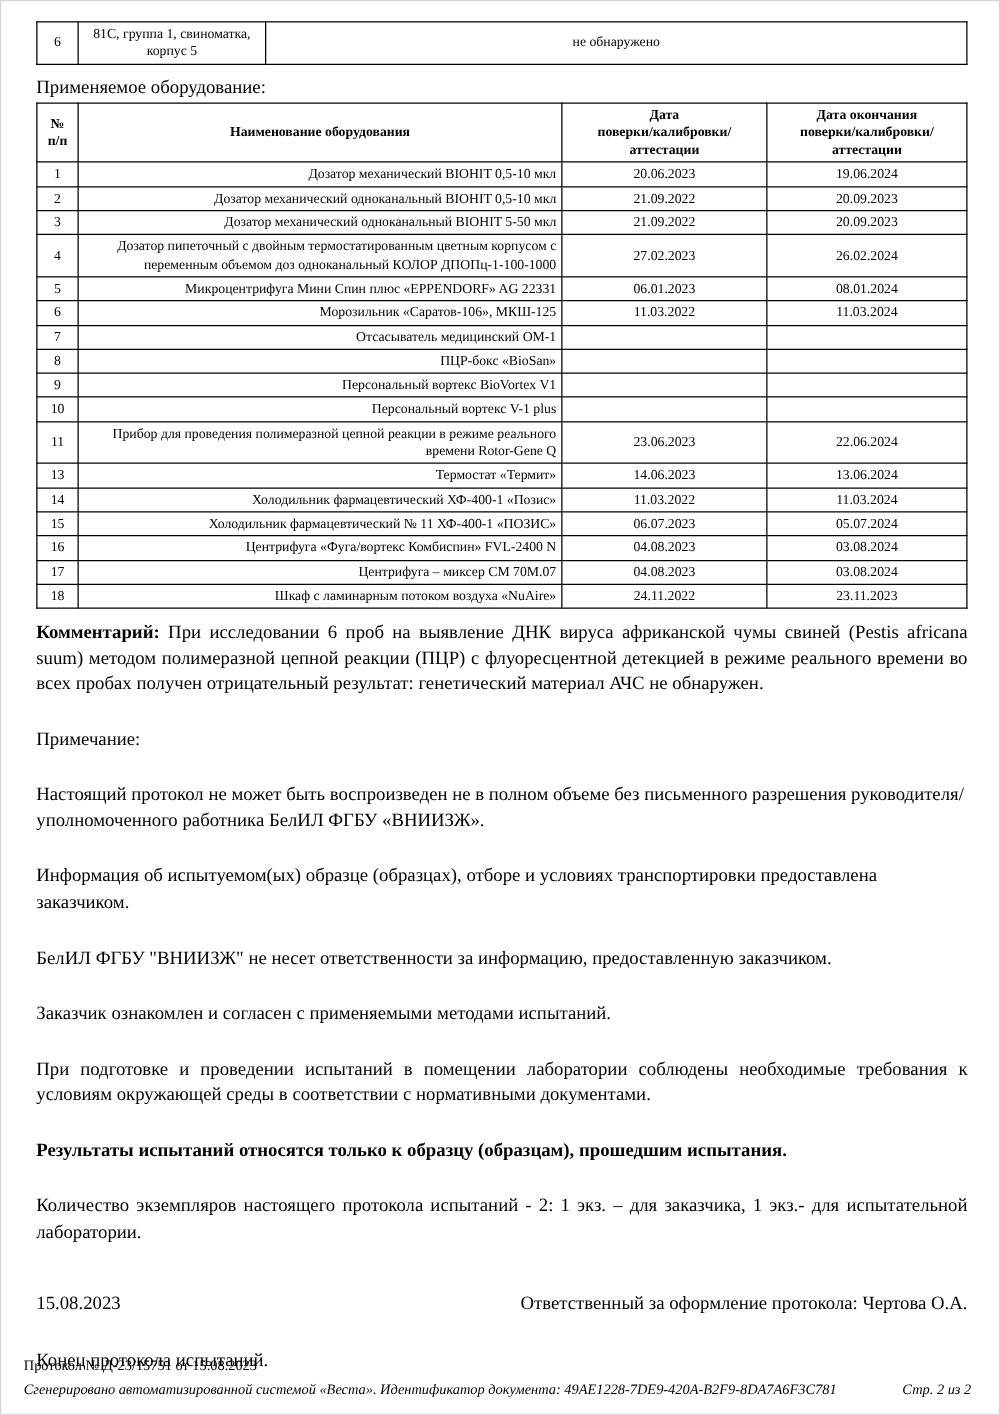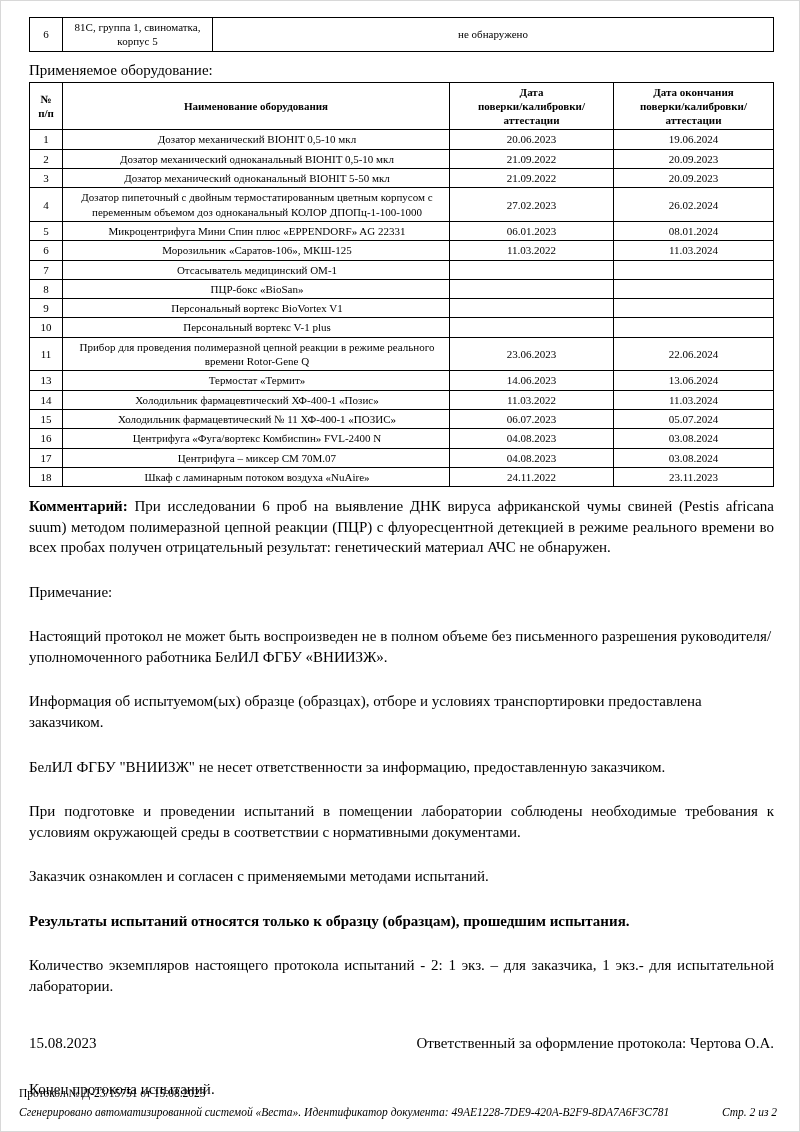--- a/index.html
+++ b/index.html
@@ -17,21 +17,21 @@
   table { border-collapse: collapse; table-layout: fixed; width: 100%; }
   td, th { border: 1px solid #000; font-size: 11px; line-height: 1.3; vertical-align: middle; }
   .top-tbl { margin-bottom: 10px; }
   .top-tbl td { padding: 2px 4px; text-align: center; }
   .top-tbl td.sample-cell { height: 30px; }
   .heading { font-size: 15px; margin-bottom: 3px; }
   .eq-tbl th { font-weight: bold; text-align: center; padding: 2px 3px; }
   .eq-tbl th.pre { white-space: pre-line; }
   .eq-tbl td { padding: 2px 4px; }
   .eq-tbl td.c { text-align: center; }
-  .eq-tbl td.l { text-align: center; padding-left: 6px; }
+  .eq-tbl td.l { text-align: right; padding-left: 6px; }
   .para { font-size: 15px; line-height: 1.37; margin-top: 24px; }
   .para.just { text-align: justify; }
   .para.bold { font-weight: bold; }
   .comment { margin-top: 9px; }
   .notes { margin-top: 20px; }
   .signoff {
     margin-top: 37px;
     display: flex;
     justify-content: space-between;
     font-size: 15px;
@@ -195,22 +195,22 @@
       </tbody>
   </table>
 
   <p class="para just comment"><b>Комментарий:</b> <span>При исследовании 6 проб на выявление ДНК вируса африканской чумы свиней (Pestis africana suum) методом полимеразной цепной реакции (ПЦР) с флуоресцентной детекцией в режиме реального времени во всех пробах получен отрицательный результат: генетический материал АЧС не обнаружен.</span></p>
 
   <div class="notes" id="notes">
       <p class="para">Примечание:</p>
       <p class="para">Настоящий протокол не может быть воспроизведен не в полном объеме без письменного разрешения руководителя/уполномоченного работника БелИЛ ФГБУ «ВНИИЗЖ».</p>
       <p class="para">Информация об испытуемом(ых) образце (образцах), отборе и условиях транспортировки предоставлена заказчиком.</p>
       <p class="para">БелИЛ ФГБУ "ВНИИЗЖ" не несет ответственности за информацию, предоставленную заказчиком.</p>
+      <p class="para">Заказчик ознакомлен и согласен с применяемыми методами испытаний.</p>
       <p class="para just">При подготовке и проведении испытаний в помещении лаборатории соблюдены необходимые требования к условиям окружающей среды в соответствии с нормативными документами.</p>
-      <p class="para">Заказчик ознакомлен и согласен с применяемыми методами испытаний.</p>
       <p class="para bold">Результаты испытаний относятся только к образцу (образцам), прошедшим испытания.</p>
       <p class="para just">Количество экземпляров настоящего протокола испытаний - 2: 1 экз. – для заказчика, 1 экз.- для испытательной лаборатории.</p>
     </div>
 
   <div class="signoff">
     <span>15.08.2023</span>
     <span>Ответственный за оформление протокола: Чертова О.А.</span>
   </div>
   <p class="end-line">Конец протокола испытаний.</p>
 

